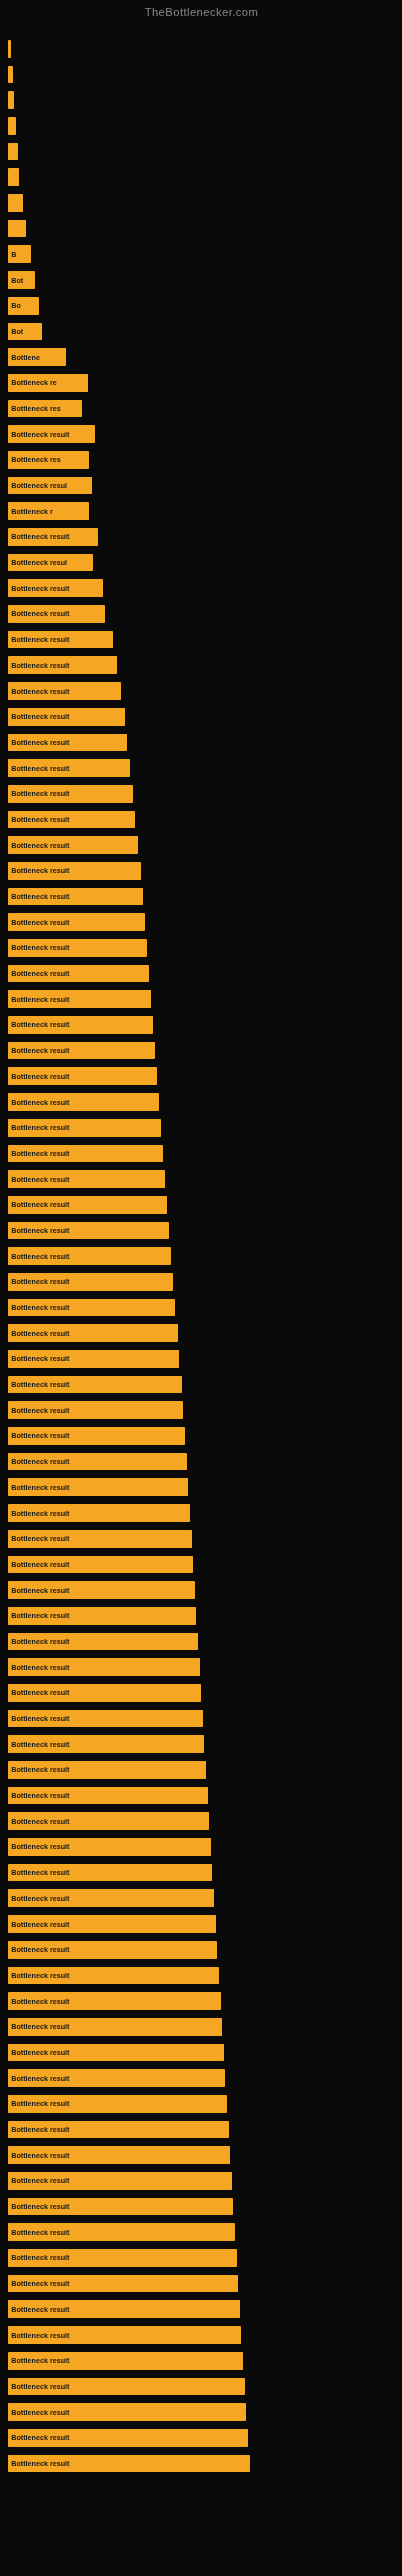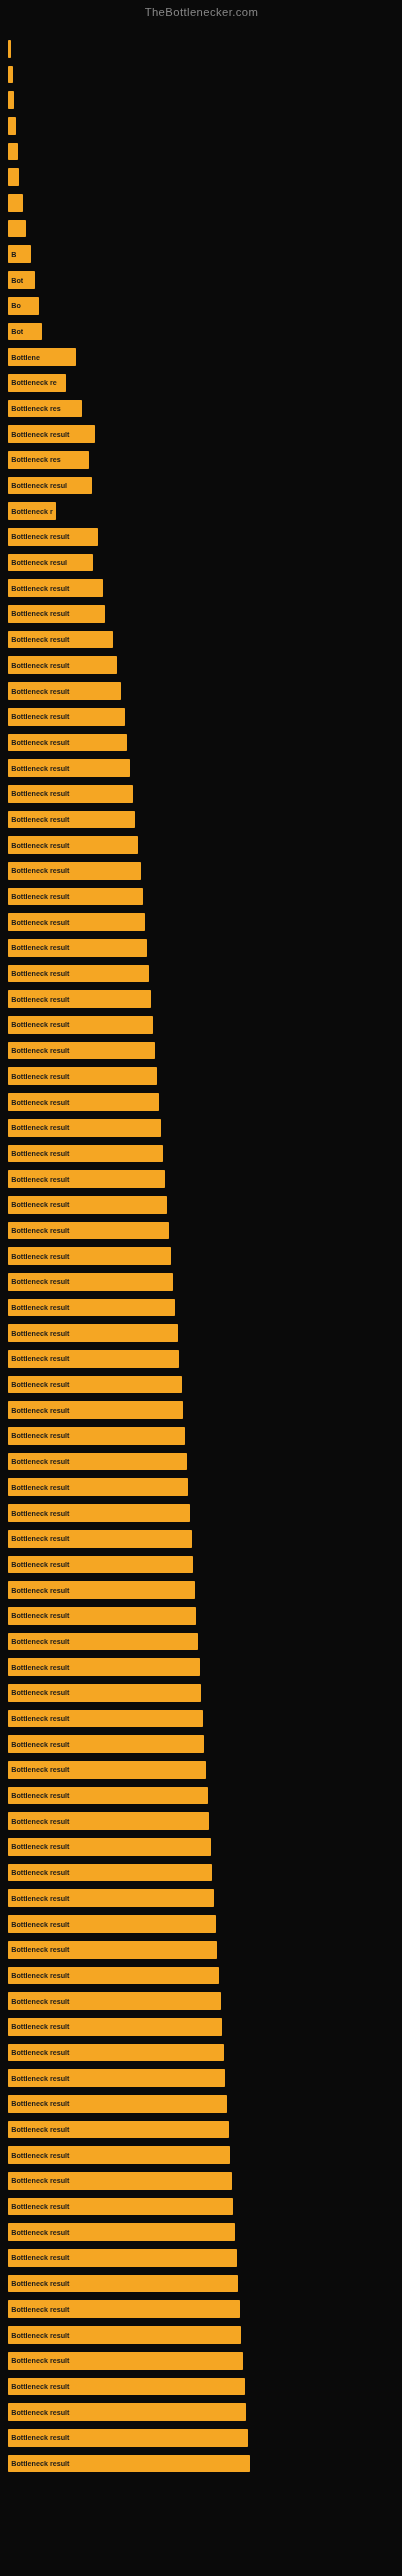--- a/index.html
+++ b/index.html
@@ -110,26 +110,26 @@
       <div class="bar" style="width: 31px;">
         <span class="bar-label">Bo</span>
       </div>
     </div>
     <div class="bar-row">
       <div class="bar" style="width: 34px;">
         <span class="bar-label">Bot</span>
       </div>
     </div>
     <div class="bar-row">
-      <div class="bar" style="width: 68px; text-align: center;">
+      <div class="bar" style="width: 58px; text-align: center;">
         <span class="bar-label">Bottlene</span>
       </div>
     </div>
     <div class="bar-row">
-      <div class="bar" style="width: 58px;">
+      <div class="bar" style="width: 80px;">
         <span class="bar-label">Bottleneck re</span>
       </div>
     </div>
     <div class="bar-row">
       <div class="bar" style="width: 74px;">
         <span class="bar-label">Bottleneck res</span>
       </div>
     </div>
     <div class="bar-row">
       <div class="bar" style="width: 87px;">
@@ -140,21 +140,21 @@
       <div class="bar" style="width: 81px;">
         <span class="bar-label">Bottleneck res</span>
       </div>
     </div>
     <div class="bar-row">
       <div class="bar" style="width: 84px;">
         <span class="bar-label">Bottleneck resul</span>
       </div>
     </div>
     <div class="bar-row">
-      <div class="bar" style="width: 48px;">
+      <div class="bar" style="width: 81px;">
         <span class="bar-label">Bottleneck r</span>
       </div>
     </div>
     <div class="bar-row">
       <div class="bar" style="width: 90px;">
         <span class="bar-label">Bottleneck result</span>
       </div>
     </div>
     <div class="bar-row">
       <div class="bar" style="width: 85px;">

